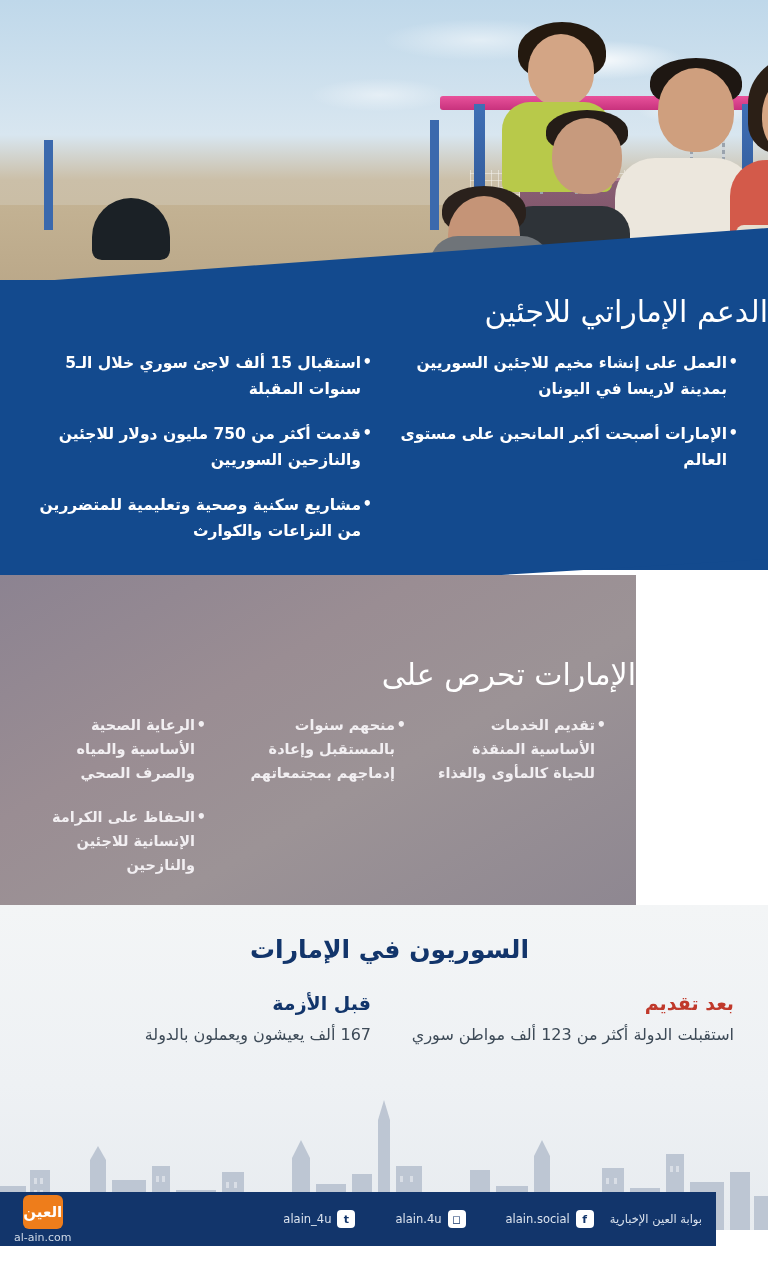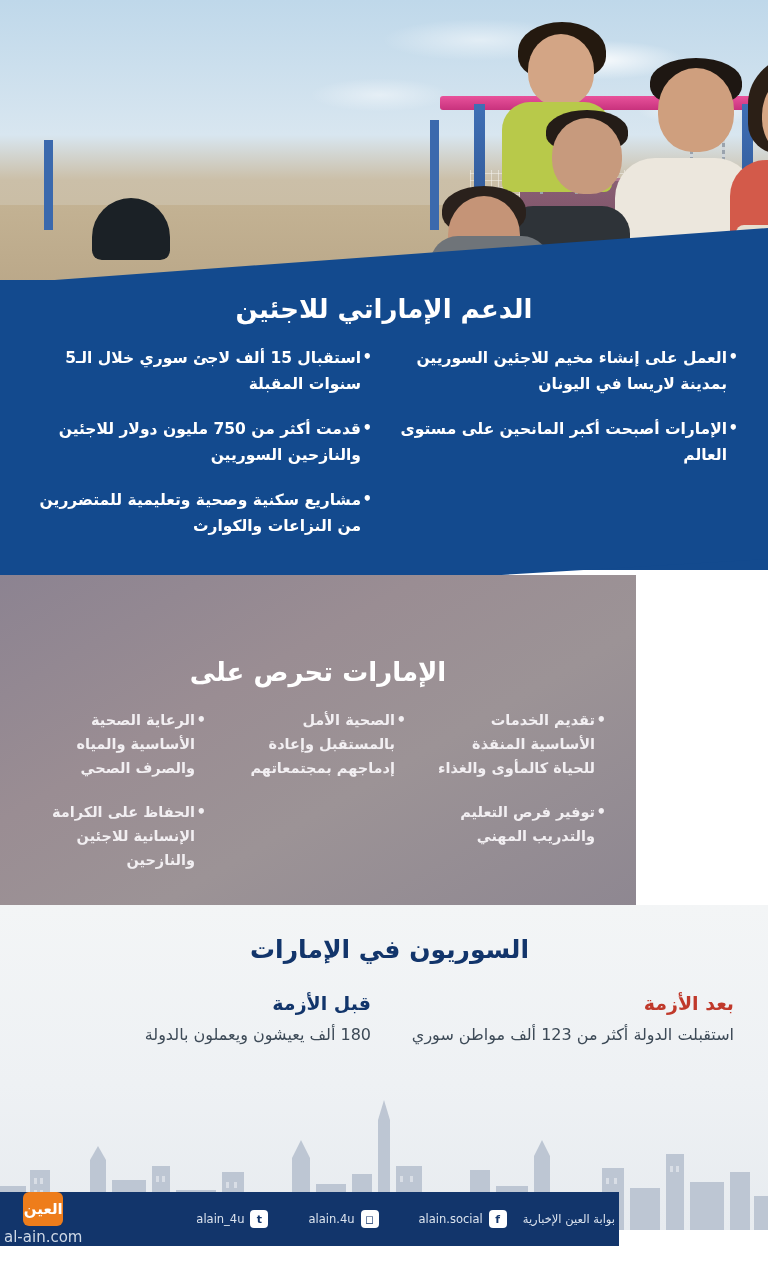--- a/index.html
+++ b/index.html
@@ -117,22 +117,22 @@
   .sec-blue {
     position: absolute; top: 280px; left: 0; width: 768px; height: 290px;
     background: #134a8e;
   }
   .sec-blue-cut-bottom {
     position: absolute; top: 545px; left: 0; width: 768px; height: 60px;
     background: #134a8e;
     clip-path: polygon(0 0, 768px 0, 768px 14px, 0 60px);
   }
   .sec-title {
-    font-size: 26px; font-weight: bold; color: #ffffff;
-    text-align: center; padding-top: 14px; letter-spacing: 0px;
+    font-size: 30px; font-weight: normal; color: #ffffff;
+    padding-top: 14px; letter-spacing: 0px;
   }
   .cols {
     display: flex; flex-direction: row; gap: 0;
     padding: 22px 18px 0 18px;
   }
   .col { flex: 1; padding: 0 12px; }
   .bullet {
     color: #ffffff; font-size: 15.5px; line-height: 1.65;
     margin-bottom: 20px; text-align: right; position: relative;
     padding-right: 11px;
@@ -168,39 +168,39 @@
   .stat-label.after { color: #c0392b; }
   .stat-text { font-size: 16px; color: #3d4a57; line-height: 1.6; }
 
   .skyline {
     position: absolute; left: 0; bottom: 0; width: 768px; height: 130px;
     opacity: .9;
   }
 
   
   .footer {
-    position: absolute; left: 0; top: 1192px; width: 619px; height: 54px;
+    position: absolute; left: 0; top: 1192px; width: 716px; height: 54px;
     background: #12356b; display: flex; align-items: center;
-    padding: 0 4px; justify-content: space-between; flex-direction: row-reverse;
+    padding: 0 14px; justify-content: space-between; flex-direction: row-reverse;
   }
   .social { display: flex; flex-direction: row; align-items: center; gap: 16px; }
   .social-item { display: flex; flex-direction: row; align-items: center; gap: 6px; }
   .social-item span.lbl { color: #dbe3ee; font-size: 11.5px; margin-left: 24px; }
   .sq {
     width: 18px; height: 18px; border-radius: 4px; background: #ffffff;
     display: flex; align-items: center; justify-content: center;
     color: #12356b; font-size: 11px; font-weight: bold;
   }
   .brand { display: flex; flex-direction: row; align-items: center; gap: 6px; }
   .brand-badge {
     width: 40px; height: 34px; border-radius: 6px; background: #ee7d1b;
     color: #fff; font-size: 15px; font-weight: bold;
     display: flex; align-items: center; justify-content: center;
   }
-  .brand-url { color: #cfd9e6; font-size: 15px; }
+  .brand-url { color: #cfd9e6; font-size: 11px; }
   .portal { color: #dbe3ee; font-size: 11.5px; }
 </style>
 </head>
 <body>
 
 <div class="page">
 
   <div class="hero">
     <div class="sky-clouds"></div>
     <div class="ground"></div>
@@ -262,42 +262,41 @@
       </div>
     </div>
   </div>
   <div class="sec-blue-cut-bottom"></div>
 
   <div class="sec-mauve">
     <div class="sec-title">الإمارات تحرص على</div>
     <div class="cols">
       <div class="col">
         <div class="bullet">تقديم الخدمات الأساسية المنقذة للحياة كالمأوى والغذاء</div>
-        <div class="bullet">توفير فرص التعليم والتدريب المهني</div>
-      </div>
-      <div class="col">
-        <div class="bullet">الصحية الأمل بالمستقبل وإعادة إدماجهم بمجتمعاتهم</div>
+      </div>
+      <div class="col">
+        <div class="bullet">منحهم سنوات بالمستقبل وإعادة إدماجهم بمجتمعاتهم</div>
       </div>
       <div class="col">
         <div class="bullet">الرعاية الصحية الأساسية والمياه والصرف الصحي</div>
         <div class="bullet">الحفاظ على الكرامة الإنسانية للاجئين والنازحين</div>
       </div>
     </div>
   </div>
 
   <div class="sec-light">
     <div class="sec-light-title">السوريون في الإمارات</div>
     <div class="stats">
       <div class="stat">
-        <div class="stat-label after">بعد الأزمة</div>
+        <div class="stat-label after">بعد تقديم</div>
         <div class="stat-text">استقبلت الدولة أكثر من 123 ألف مواطن سوري</div>
       </div>
       <div class="stat">
         <div class="stat-label before">قبل الأزمة</div>
-        <div class="stat-text">180 ألف يعيشون ويعملون بالدولة</div>
+        <div class="stat-text">167 ألف يعيشون ويعملون بالدولة</div>
       </div>
     </div>
 
     <svg class="skyline" viewBox="0 0 768 130" preserveAspectRatio="none">
       <g fill="#b9c2d0">
         <rect x="0" y="86" width="26" height="44"></rect>
         <rect x="30" y="70" width="20" height="60"></rect>
         <rect x="54" y="94" width="30" height="36"></rect>
         <rect x="90" y="60" width="16" height="70"></rect>
         <polygon points="98,46 106,60 90,60"></polygon>

